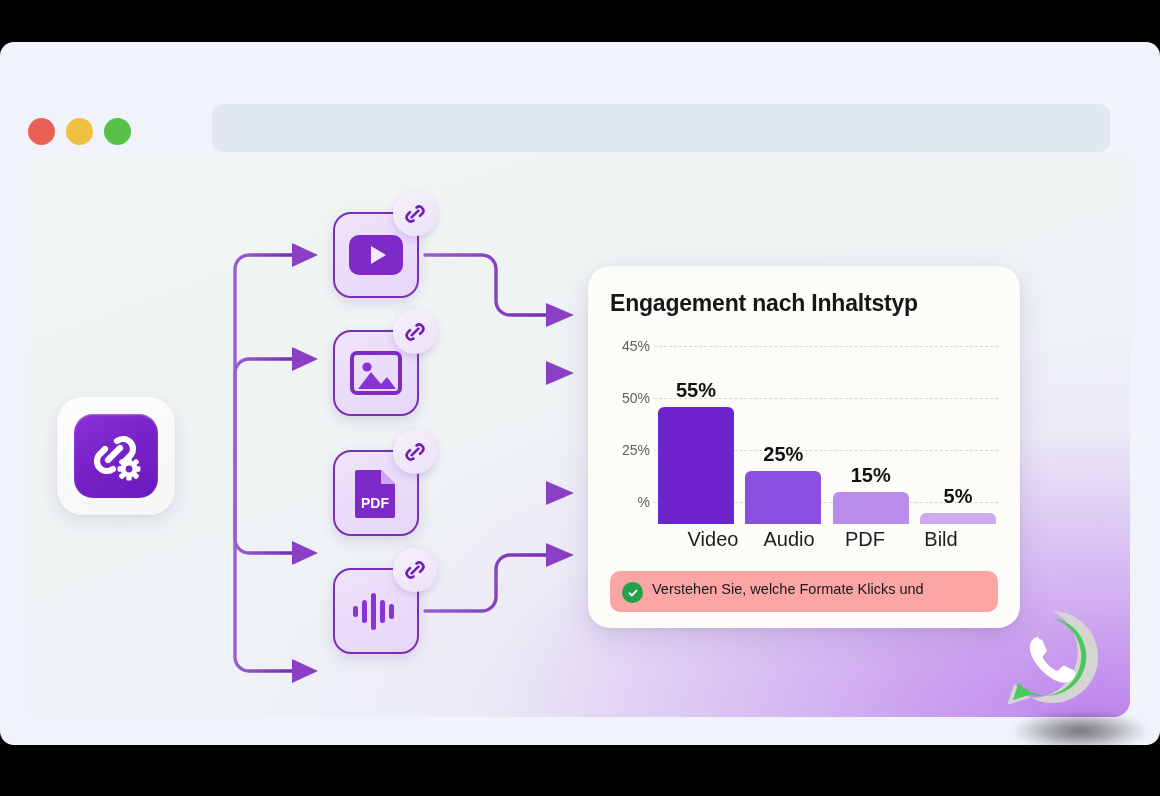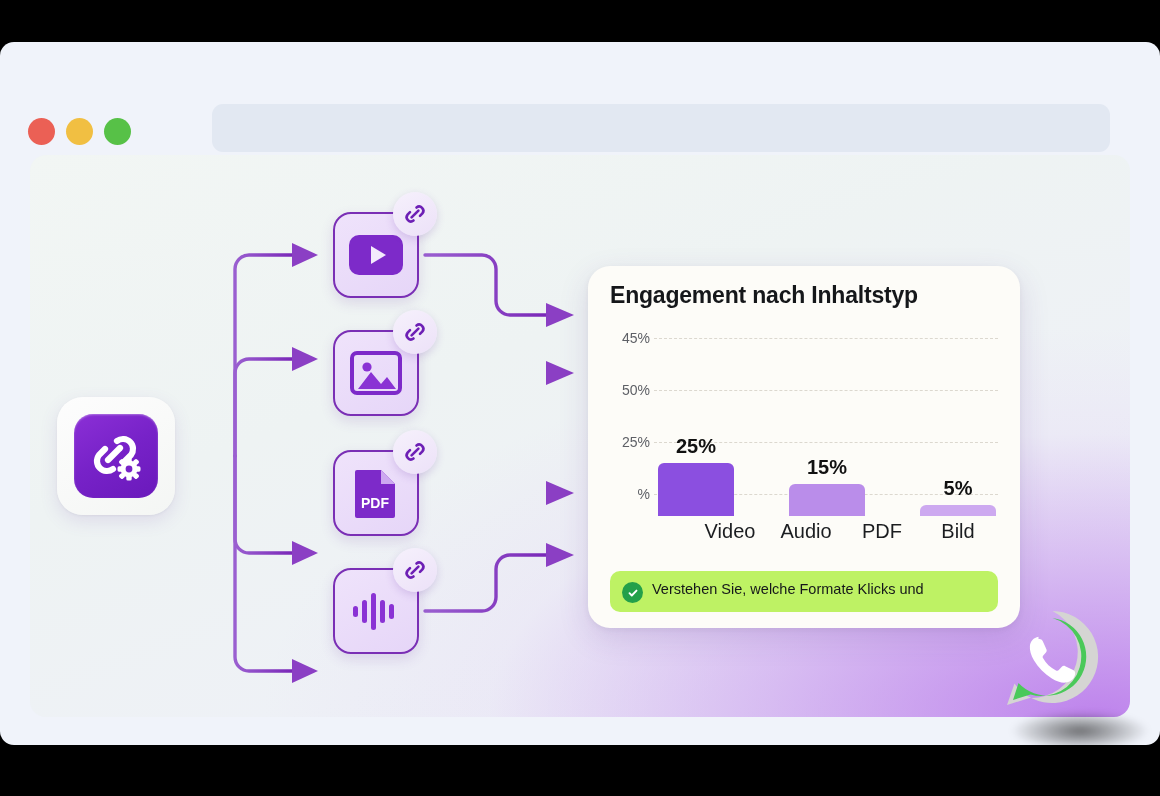--- a/index.html
+++ b/index.html
@@ -87,21 +87,21 @@
     display: flex; align-items: center; justify-content: center;
   }
 
   
   #chart-card {
     position: absolute; left: 558px; top: 111px;
     width: 432px; height: 362px;
     background: #fdfcf8;
     border-radius: 22px;
     box-shadow: 0 10px 30px rgba(90,50,140,.15), 0 2px 6px rgba(0,0,0,.05);
-    padding: 16px 22px 16px 22px;
+    padding: 24px 22px 16px 22px;
   }
   #chart-title { font-size: 23px; font-weight: bold; color: #15171a; letter-spacing: -.2px; }
 
   #plot { position: relative; width: 388px; height: 193px; margin-top: 14px; }
   .ytick {
     position: absolute; left: 0; width: 40px; text-align: right;
     font-size: 14px; color: #5e6066; transform: translateY(-50%);
   }
   .gridline {
     position: absolute; left: 44px; right: 0; height: 0;
@@ -109,28 +109,28 @@
   }
   #bars {
     position: absolute; left: 48px; right: 2px; bottom: 0; height: 170px;
     display: flex; align-items: flex-end; justify-content: space-between;
   }
   .bar-col { width: 76px; display: flex; flex-direction: column; align-items: center; }
   .bar-label { font-size: 20px; font-weight: bold; color: #111; margin-bottom: 5px; }
   .bar { width: 100%; border-radius: 6px 6px 0 0; }
   #xlabels {
     position: absolute; left: 48px; right: 2px; top: 197px;
-    display: flex; justify-content: flex-end;
+    display: flex; justify-content: center;
   }
   .xlabel { width: 76px; text-align: center; font-size: 20px; color: #1b1d20; }
 
   
   #callout {
     position: absolute; left: 22px; right: 22px; bottom: 16px;
-    background: #bef264; border-radius: 10px;
+    background: #fca5a5; border-radius: 10px;
     padding: 9px 12px; display: flex; gap: 9px; align-items: flex-start;
   }
   #check-circle {
     flex: 0 0 auto; width: 21px; height: 21px; border-radius: 50%;
     background: #23a04a; margin-top: 2px;
     display: flex; align-items: center; justify-content: center;
   }
   #callout-text { font-size: 14.5px; line-height: 1.35; color: #15171a; }
 
   
@@ -296,20 +296,24 @@
           <div class="ytick" style="top:119px">25%</div>
           <div class="ytick" style="top:171px">%</div>
 
           <div class="gridline" style="top:15px"></div>
           <div class="gridline" style="top:67px"></div>
           <div class="gridline" style="top:119px"></div>
           <div class="gridline" style="top:171px"></div>
 
           <div id="bars">
             <div class="bar-col">
+              <div class="bar-label">55%</div>
+              <div class="bar" id="bar-0" style="height: 116.875px; background: rgb(111, 35, 206);"></div>
+            </div>
+            <div class="bar-col">
               <div class="bar-label">25%</div>
               <div class="bar" id="bar-1" style="height: 53.125px; background: rgb(139, 79, 224);"></div>
             </div>
             <div class="bar-col">
               <div class="bar-label">15%</div>
               <div class="bar" id="bar-2" style="height: 31.875px; background: rgb(186, 141, 234);"></div>
             </div>
             <div class="bar-col">
               <div class="bar-label">5%</div>
               <div class="bar" id="bar-3" style="height: 10.625px; background: rgb(205, 169, 240);"></div>

